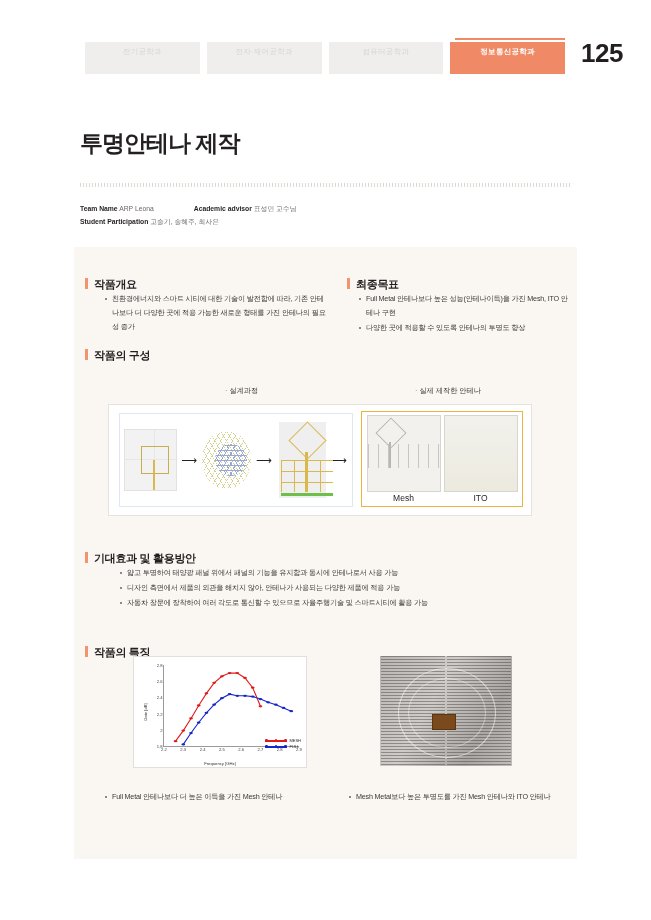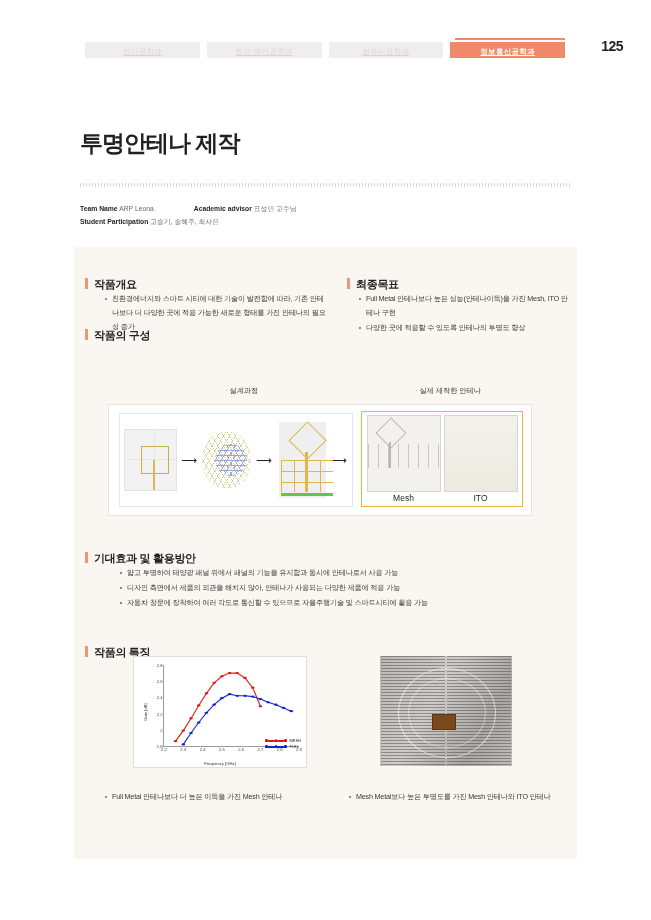--- a/index.html
+++ b/index.html
@@ -6,28 +6,28 @@
   body{
     width:651px;height:920px;background:#ffffff;
     font-family:"Liberation Sans","DejaVu Sans",sans-serif;
     color:#231f20;overflow:hidden;position:relative;
   }
   .page{position:relative;width:651px;height:920px;}
 
   
   .tabbar{position:absolute;left:85px;top:42px;width:480px;height:20px;display:flex;gap:7px;}
   .tab{
-    flex:1;height:16px;line-height:20px;text-align:center;
+    flex:1;height:32px;line-height:20px;text-align:center;
     font-size:7.5px;letter-spacing:.3px;
-    background:#f0eeec;color:#d8d4d1;border:none;text-decoration:underline;
+    background:#f0eeec;color:#d8d4d1;border:none;
   }
   .tab.active{background:#f08a66;color:#ffffff;font-weight:bold;}
   .tab-top-rule{position:absolute;left:455px;top:38px;width:110px;height:2px;background:#f08a66;}
   .pagenum{
-    position:absolute;right:28px;top:38px;font-size:14px;font-weight:bold;
+    position:absolute;right:28px;top:38px;font-size:26px;font-weight:bold;
     color:#231f20;letter-spacing:-.5px;
   }
 
   
   .title{
     position:absolute;left:80px;top:128px;font-size:23px;font-weight:bold;
     letter-spacing:-1px;color:#231f20;
   }
   .dotrule{
     position:absolute;left:80px;top:183px;width:491px;height:4px;
@@ -60,21 +60,21 @@
     content:"";position:absolute;left:1px;top:5.5px;width:2px;height:2px;background:#8d8885;
   }
 
   
   .ov-h{left:94px;top:277px;}
   .ov-l{position:absolute;left:104px;top:292px;width:222px;}
   .goal-h{left:356px;top:277px;}
   .goal-l{position:absolute;left:358px;top:292px;width:215px;}
 
   
-  .comp-h{left:94px;top:328px;}
+  .comp-h{left:94px;top:348px;}
   .cap-row{position:absolute;top:386px;left:85px;width:480px;font-size:7.2px;color:#3a3734;}
   .cap-a{position:absolute;left:140px;}
   .cap-b{position:absolute;left:330px;}
   .cap-dot:before{content:"\00b7  ";color:#8d8885;}
 
   .figbox{
     position:absolute;left:108px;top:404px;width:422px;height:110px;
     background:#ffffff;border:1px solid #e8e2dc;
   }
   .fig-left{

